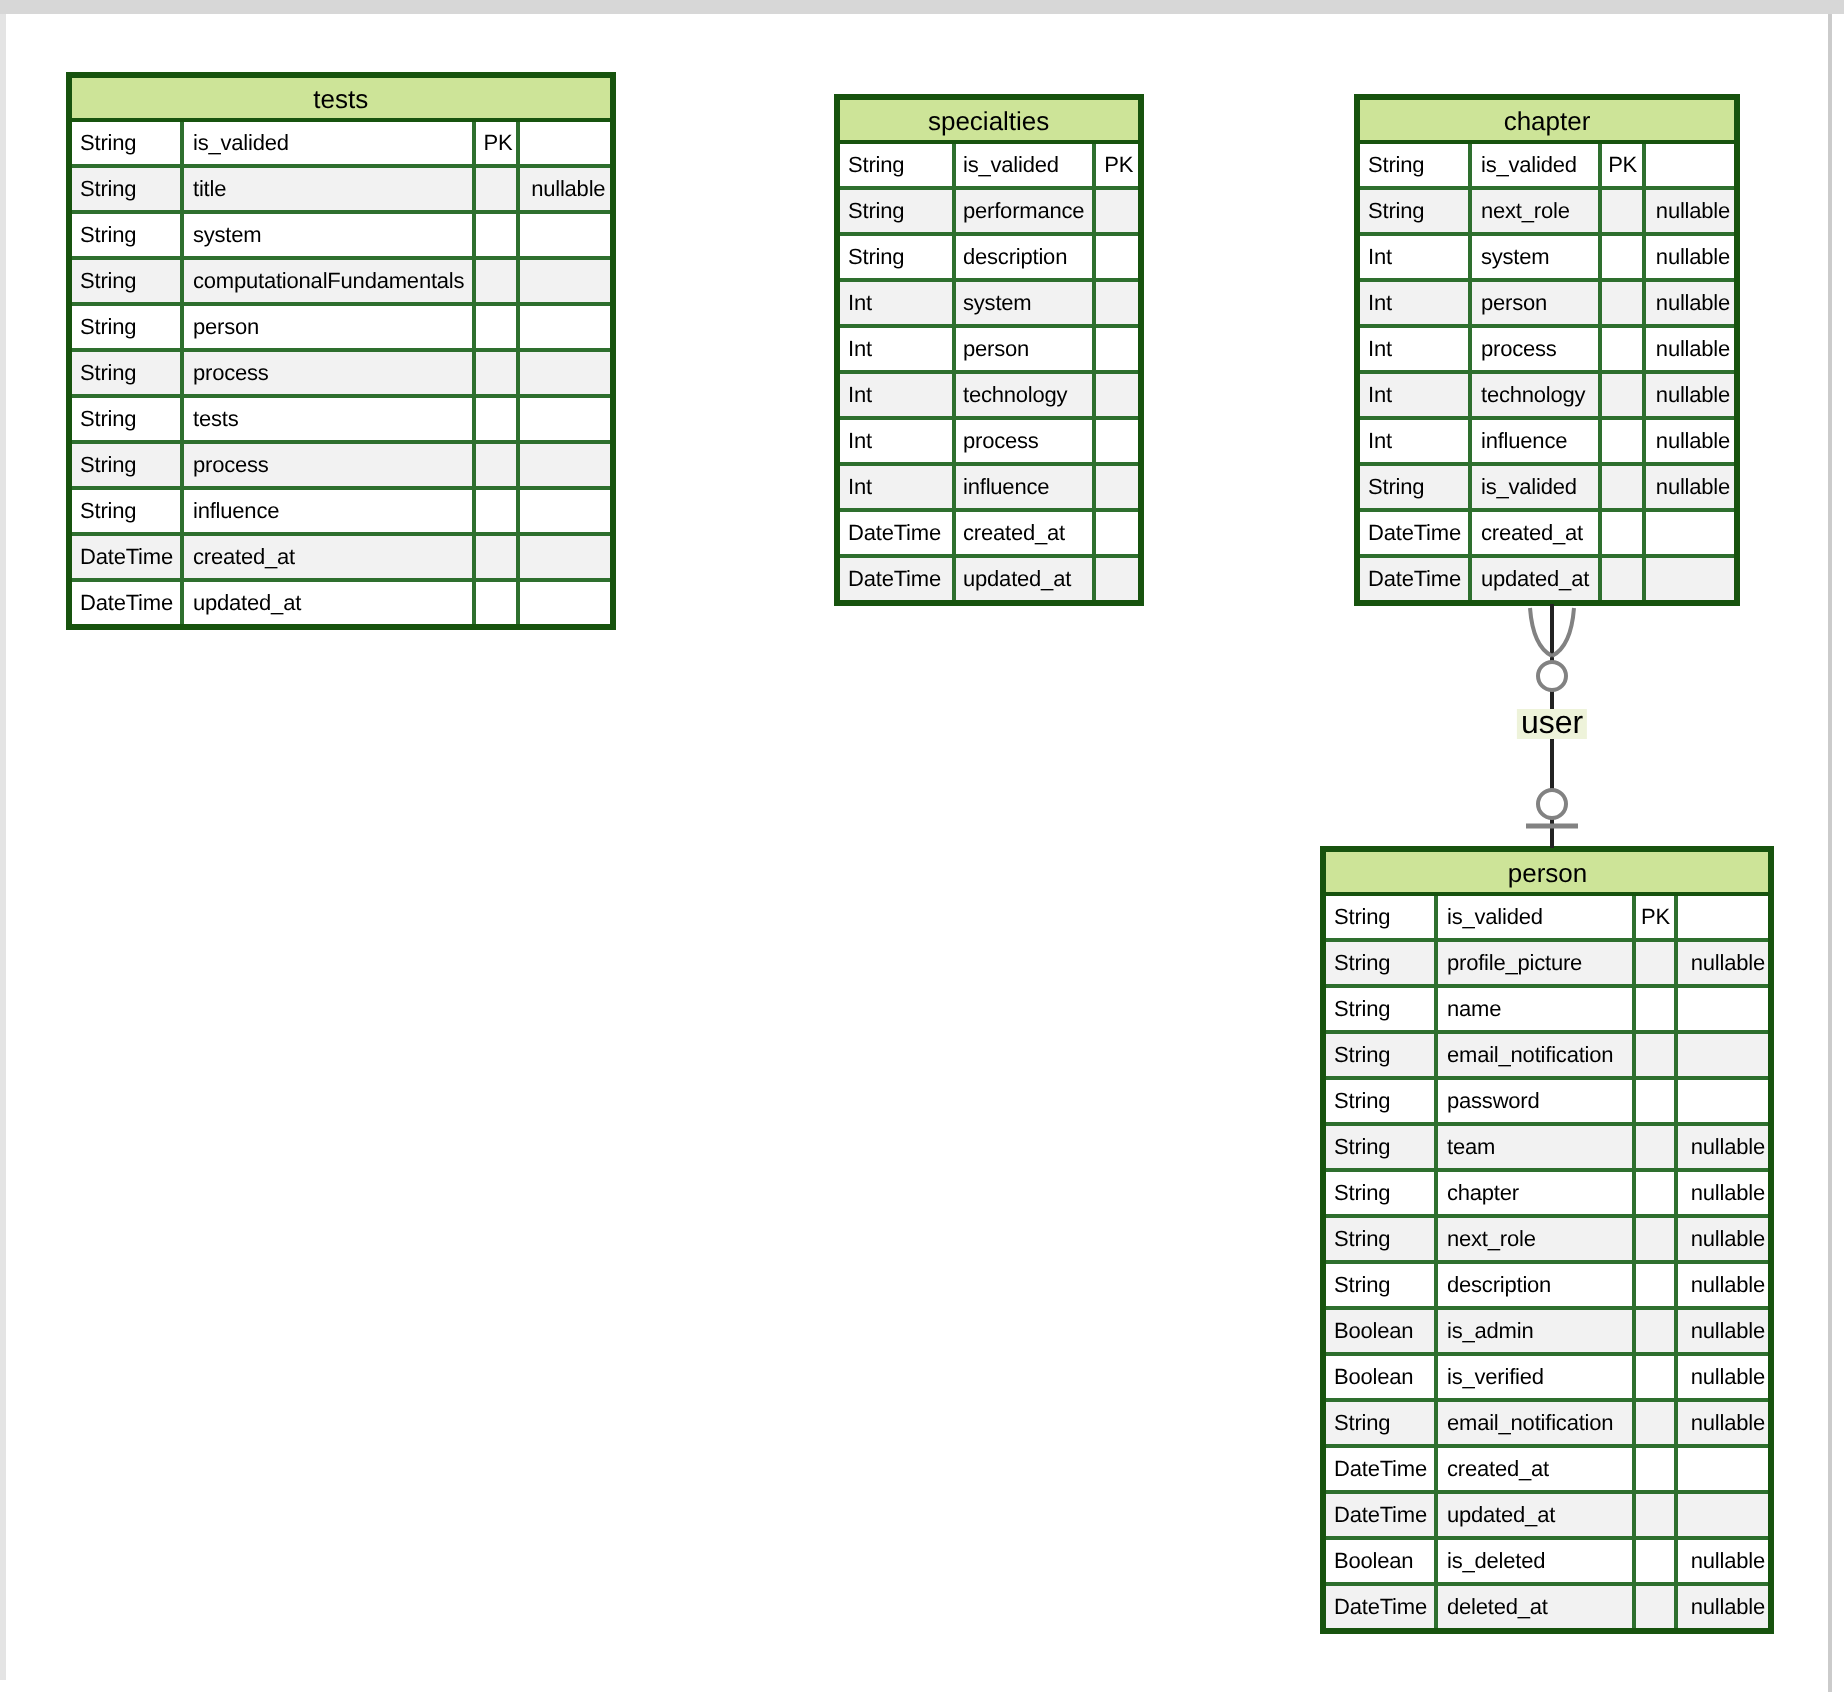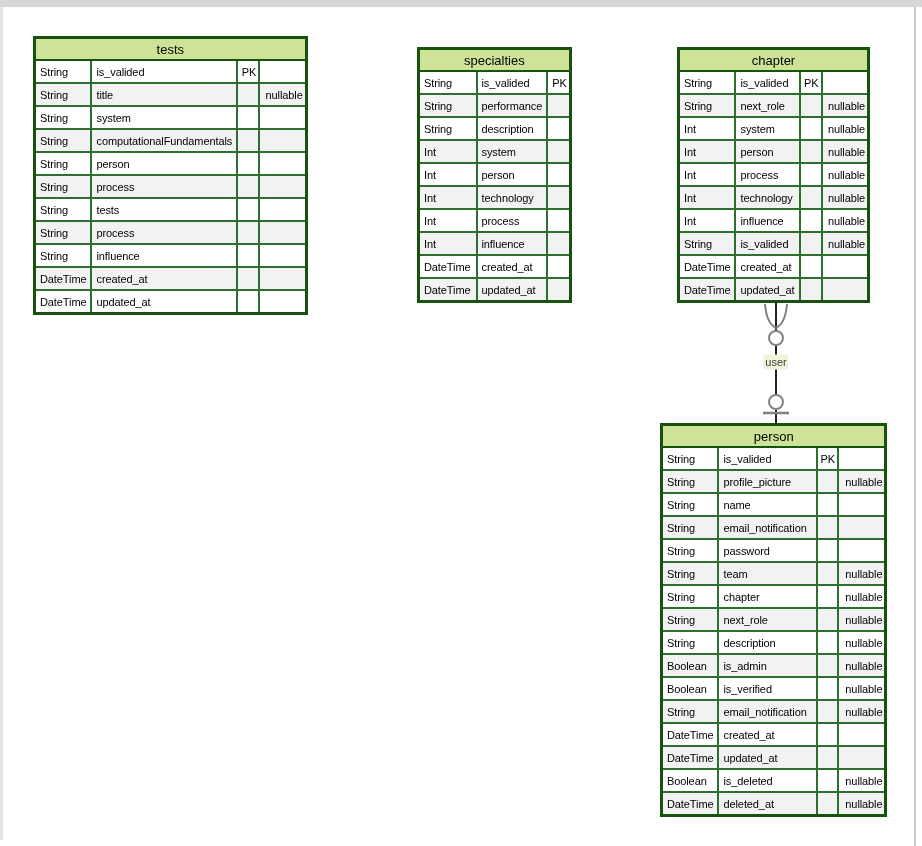--- a/index.html
+++ b/index.html
@@ -62,22 +62,22 @@
   .rel-line   { stroke: var(--line-color); stroke-width: 2; }
   .rel-prong  { stroke: var(--marker-color); stroke-width: 2; fill: none; }
   .rel-circle { stroke: var(--marker-color); stroke-width: 2; fill: #ffffff; }
   .rel-bar    { stroke: var(--marker-color); stroke-width: 2.5; }
   .rel-label {
     position: absolute;
     left: 776px;
     top: 362px;
     transform: translate(-50%, -50%);
     background: var(--label-bg);
-    font-size: 11px;
-    color: #404040;
+    font-size: 16px;
+    color: #000000;
     padding: 0 2px;
     line-height: 15px;
   }
 </style>
 </head>
 <body>
 
 <div id="canvas">
   <div class="edge-top" style="background: rgb(215, 215, 215);"></div>
   <div class="edge-left" style="background: rgb(228, 228, 228);"></div>

